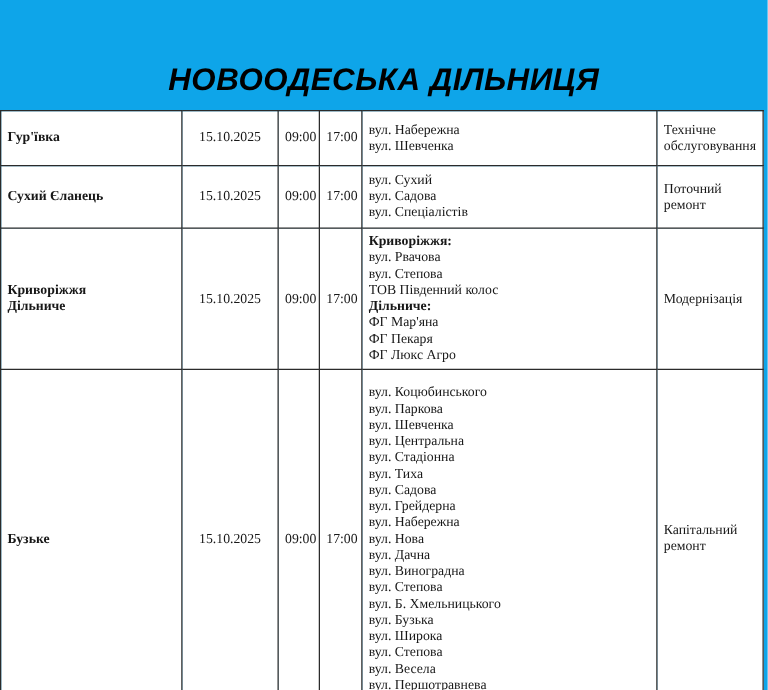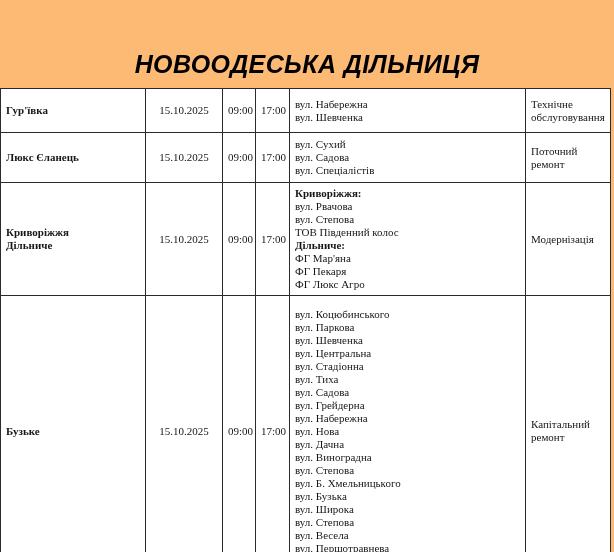--- a/index.html
+++ b/index.html
@@ -13,21 +13,21 @@
     height: 552px;
     overflow: hidden;
     font-family: "Liberation Serif", "DejaVu Serif", serif;
     color: #1a1a1a;
     -webkit-font-smoothing: antialiased;
   }
   #page {
     position: relative;
     width: 614px;
     height: 552px;
-    background: #fdba74;
+    background: #0ea5e9;
     overflow: hidden;
   }
 
   
   .doc-title {
     position: absolute;
     left: 0;
     top: 50px;
     width: 614px;
     text-align: center;
@@ -116,21 +116,21 @@
             <span class="addr-line">вул. Набережна</span>
             <span class="addr-line">вул. Шевченка</span>
           </td>
           <td class="cell-reason">
             <span class="reason-line">Технічне</span>
             <span class="reason-line">обслуговування</span>
           </td>
         </tr>
         <tr data-row="1">
           <td class="cell-settlement">
-            <span class="settle-line">Люкс Єланець</span>
+            <span class="settle-line">Сухий Єланець</span>
           </td>
           <td class="cell-date">15.10.2025</td>
           <td class="cell-time">09:00</td>
           <td class="cell-time">17:00</td>
           <td class="cell-addresses">
             <span class="addr-line">вул. Сухий</span>
             <span class="addr-line">вул. Садова</span>
             <span class="addr-line">вул. Спеціалістів</span>
           </td>
           <td class="cell-reason">

